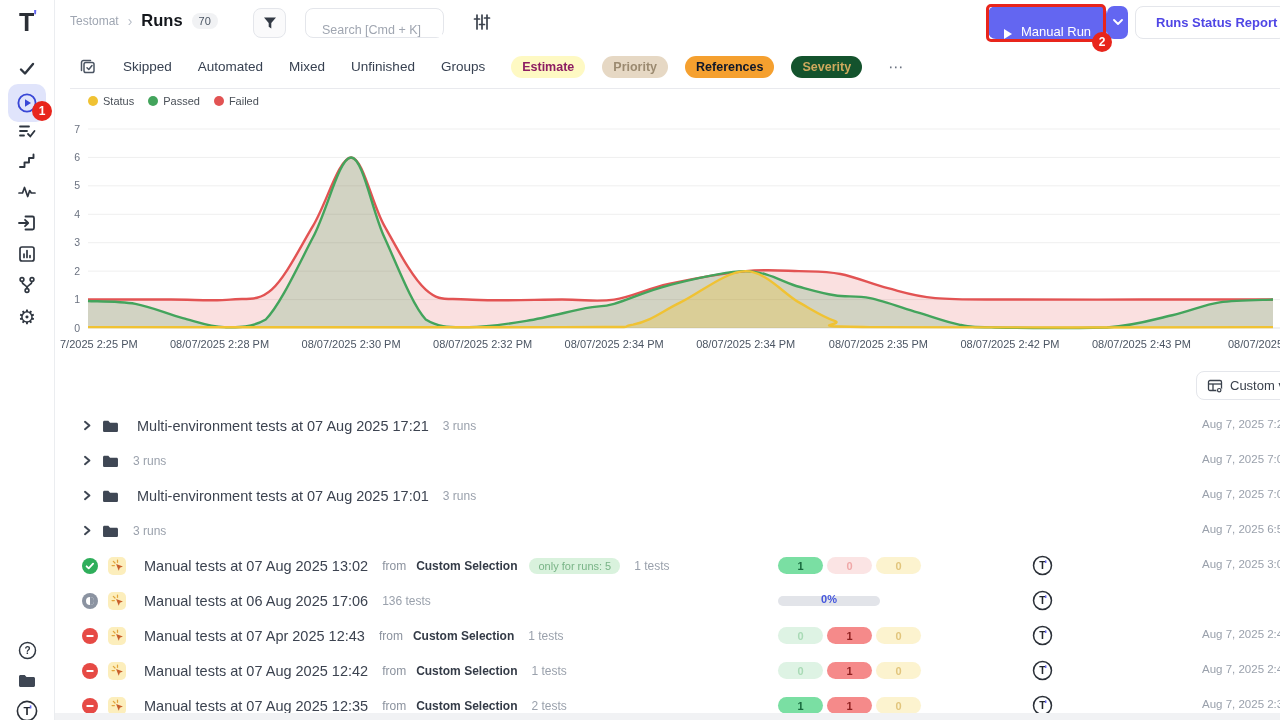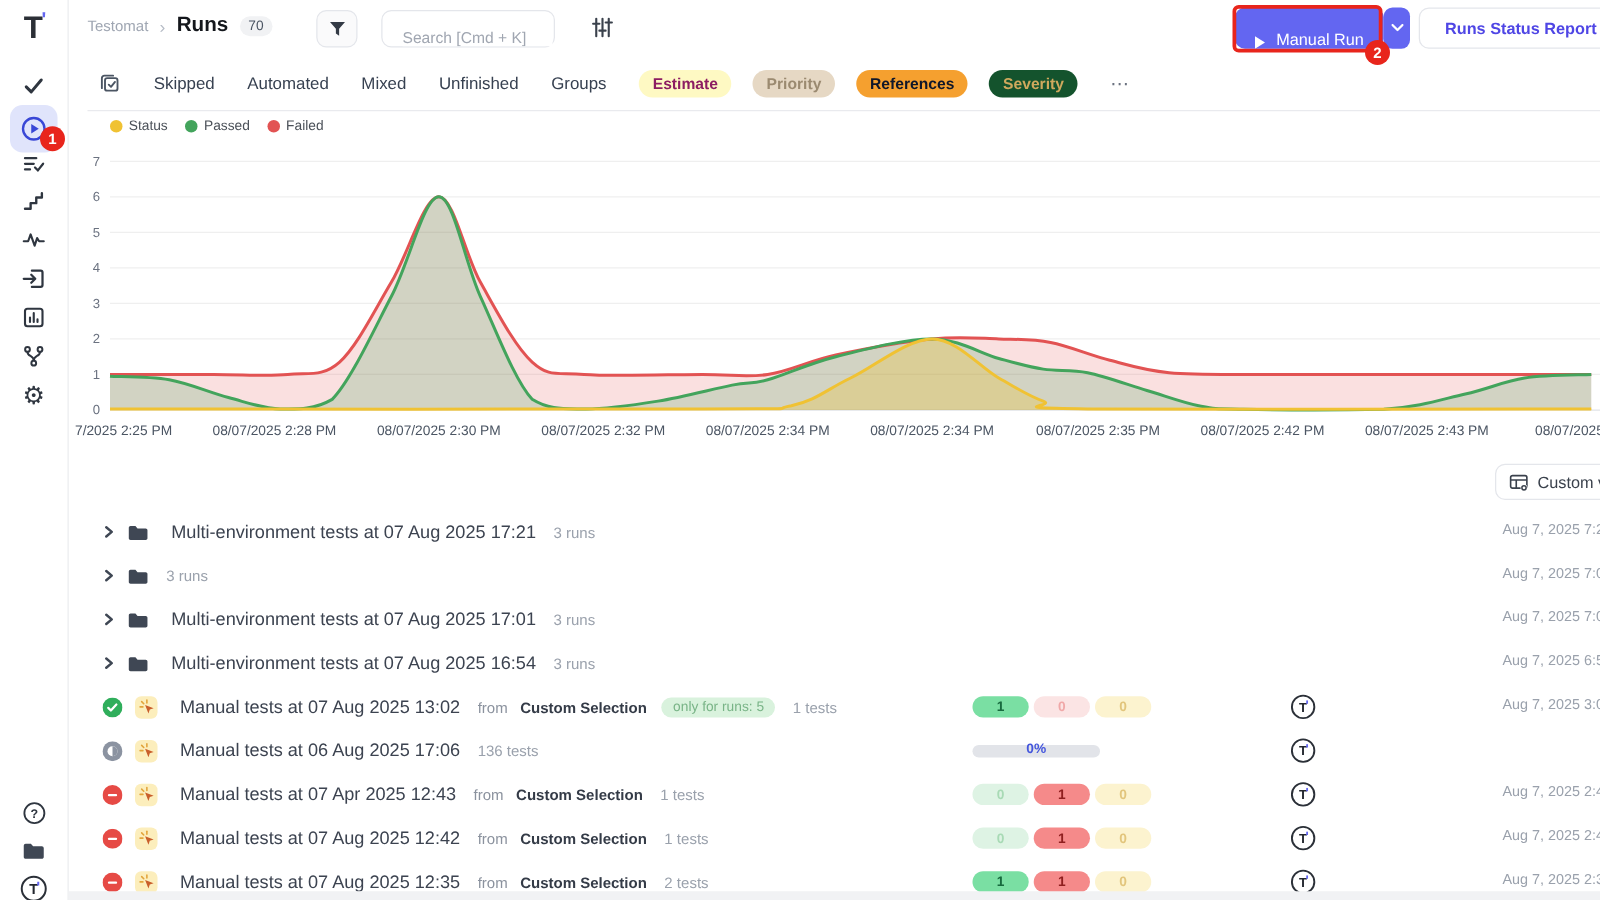--- a/index.html
+++ b/index.html
@@ -377,21 +377,20 @@
           <span class="rdate">Aug 7, 2025 7:01 P</span>
         </div>
         <div class="row">
           <div class="row-left">
             <svg width="10" height="11" viewBox="0 0 10 11">
               <path d="M3 1.8L7.4 5.5 3 9.2" fill="none" stroke="#3f4754" stroke-width="2" stroke-linecap="round" stroke-linejoin="round"></path>
             </svg>
             <svg width="17" height="14" viewBox="0 0 18 15">
               <path d="M1 3.5C1 2.7 1.7 2 2.5 2h4.2L8.5 4h7c.8 0 1.5.7 1.5 1.5v7c0 .8-.7 1.5-1.5 1.5h-13C1.7 14 1 13.3 1 12.5z" fill="#3f4754"></path>
             </svg>
-            <span class="title">Multi-environment tests at 07 Aug 2025 16:54</span>
             <span class="meta">3 runs</span>
           </div>
           <span class="rdate">Aug 7, 2025 6:54 P</span>
         </div>
         <div class="row">
           <div class="row-left">
             <svg width="16" height="16" viewBox="0 0 16 16">
               <circle cx="8" cy="8" r="8" fill="#2fae5b"></circle>
               <path d="M4.6 8.3l2.1 2.1 4.4-4.8" fill="none" stroke="#fff" stroke-width="1.8" stroke-linecap="round" stroke-linejoin="round"></path>
             </svg>

